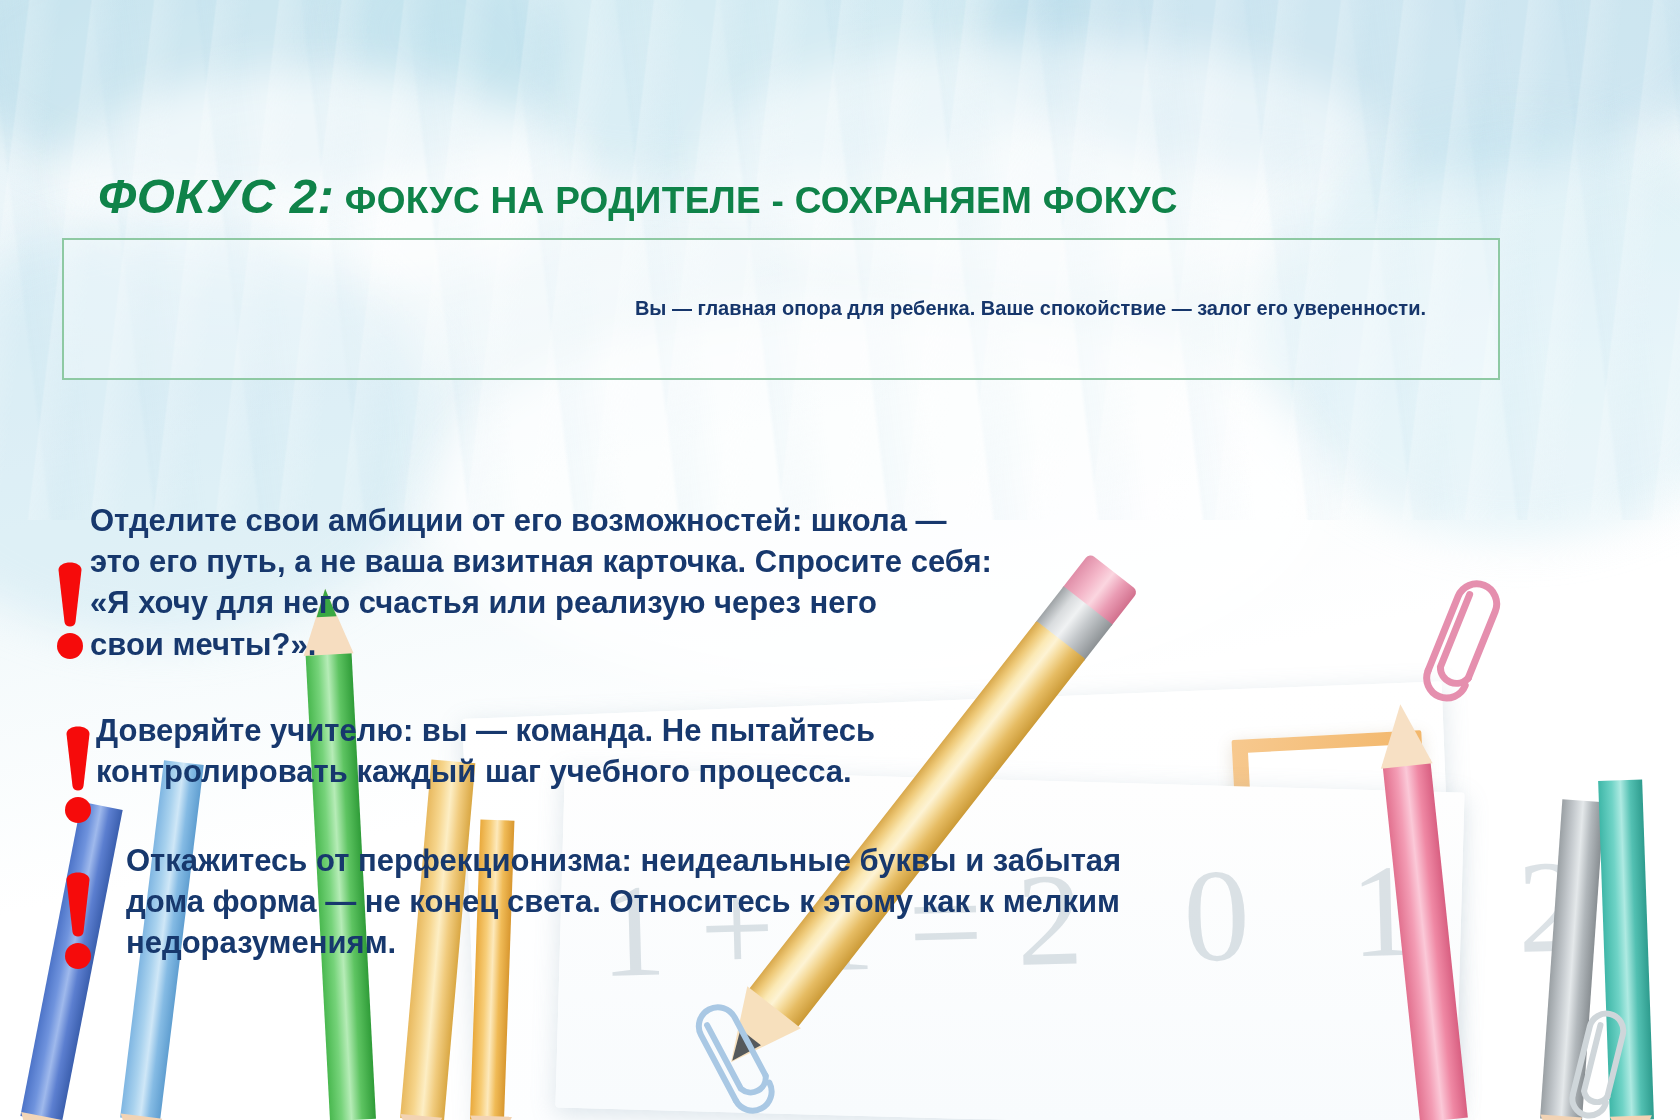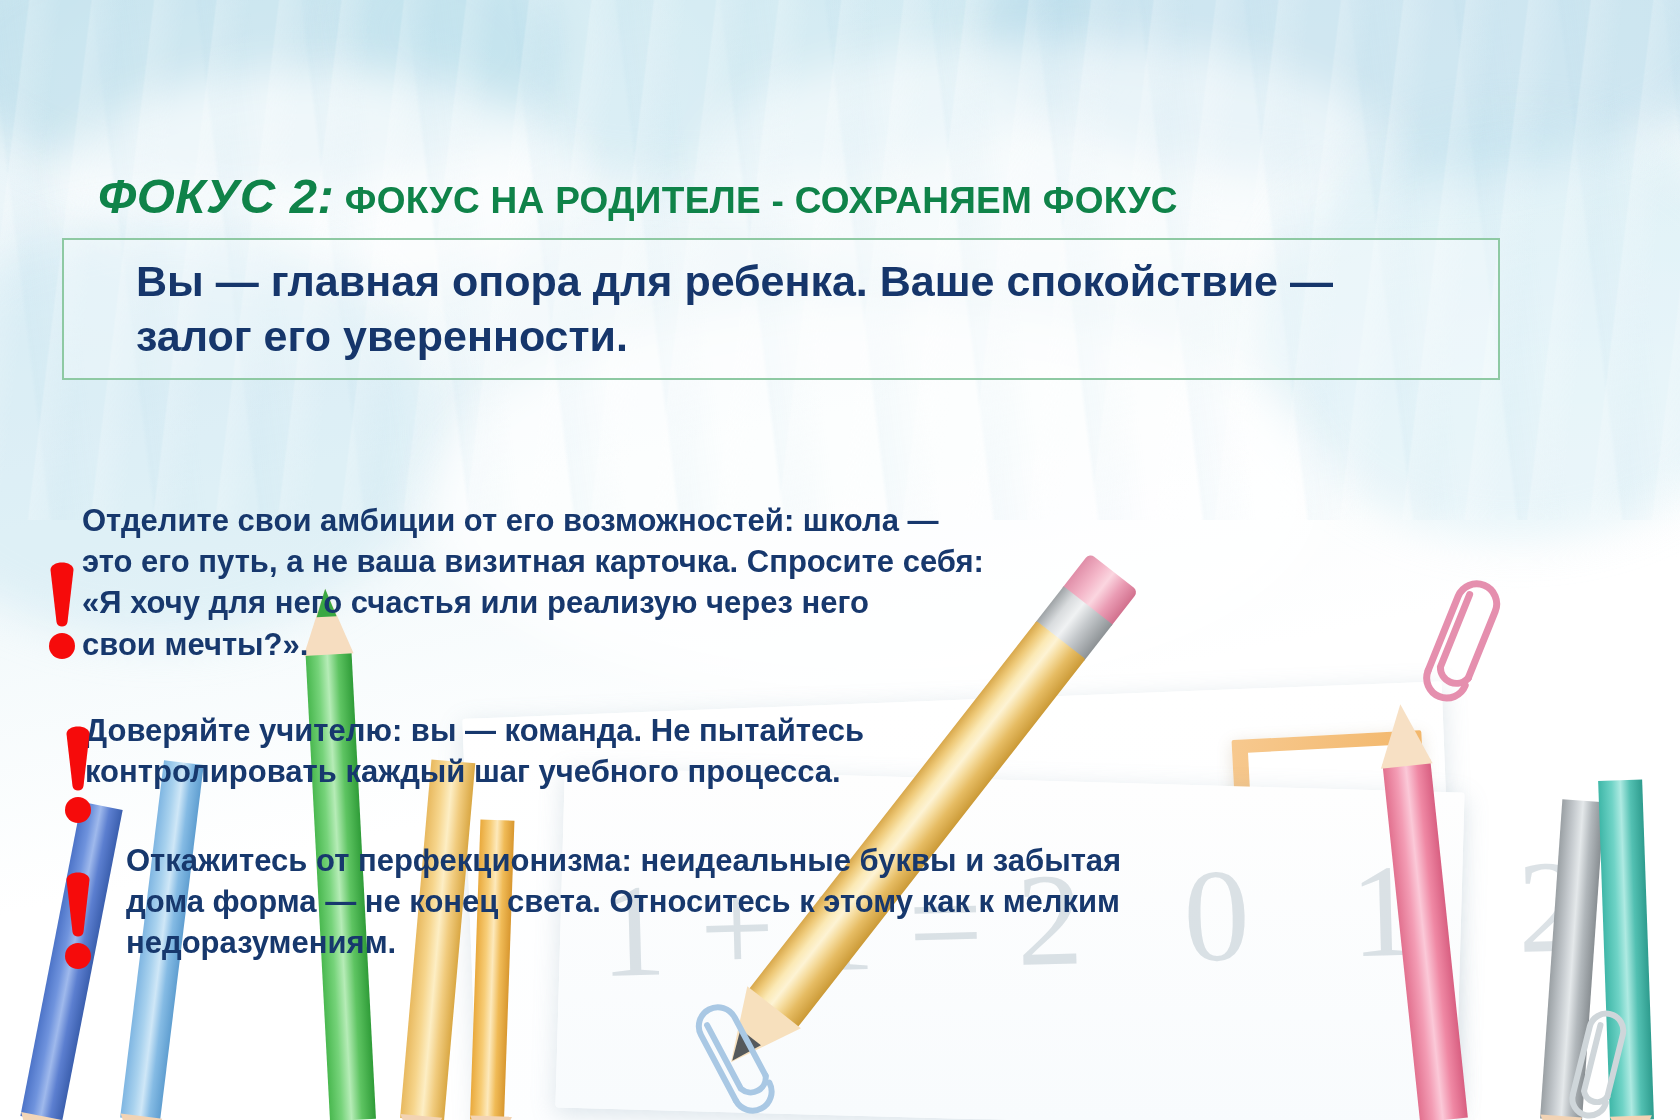--- a/index.html
+++ b/index.html
@@ -281,23 +281,23 @@
     height: 142px;
     border: 2px solid #8ec9a3;
     background: rgba(255,255,255,0.30);
     box-sizing: border-box;
     display: flex;
     align-items: center;
     justify-content: center;
   }
   #subtitle-text {
     width: 1290px;
-    text-align: left;
+    text-align: right;
     color: #16366b;
-    font-size: 43px;
+    font-size: 20px;
     font-weight: bold;
     line-height: 1.28;
   }
 
   
   #section-heading {
     position: absolute;
     left: 112px;
     top: 425px;
     color: #14874f;
@@ -318,27 +318,27 @@
     flex: 0 0 40px;
   }
   .bullet .btext {
     color: #17386d;
     font-size: 31px;
     font-weight: bold;
     line-height: 1.33;
     white-space: pre-line;
   }
 
-  #bullet-1 { left: 34px; top: 500px; width: 1480px; }
+  #bullet-1 { left: 42px; top: 500px; width: 1480px; }
   #bullet-1 .mark { left: 8px; top: 52px; }
   #bullet-1 .btext { margin-left: 48px; }
 
   #bullet-2 { left: 50px; top: 710px; width: 1480px; }
   #bullet-2 .mark { left: 8px; top: 6px; }
-  #bullet-2 .btext { margin-left: 35px; }
+  #bullet-2 .btext { margin-left: 46px; }
 
   #bullet-3 { left: 50px; top: 840px; width: 1560px; }
   #bullet-3 .mark { left: 8px; top: 22px; }
   #bullet-3 .btext { margin-left: 76px; }
 
   .excl-svg { display: block; }
 </style>
 </head>
 <body>
 

